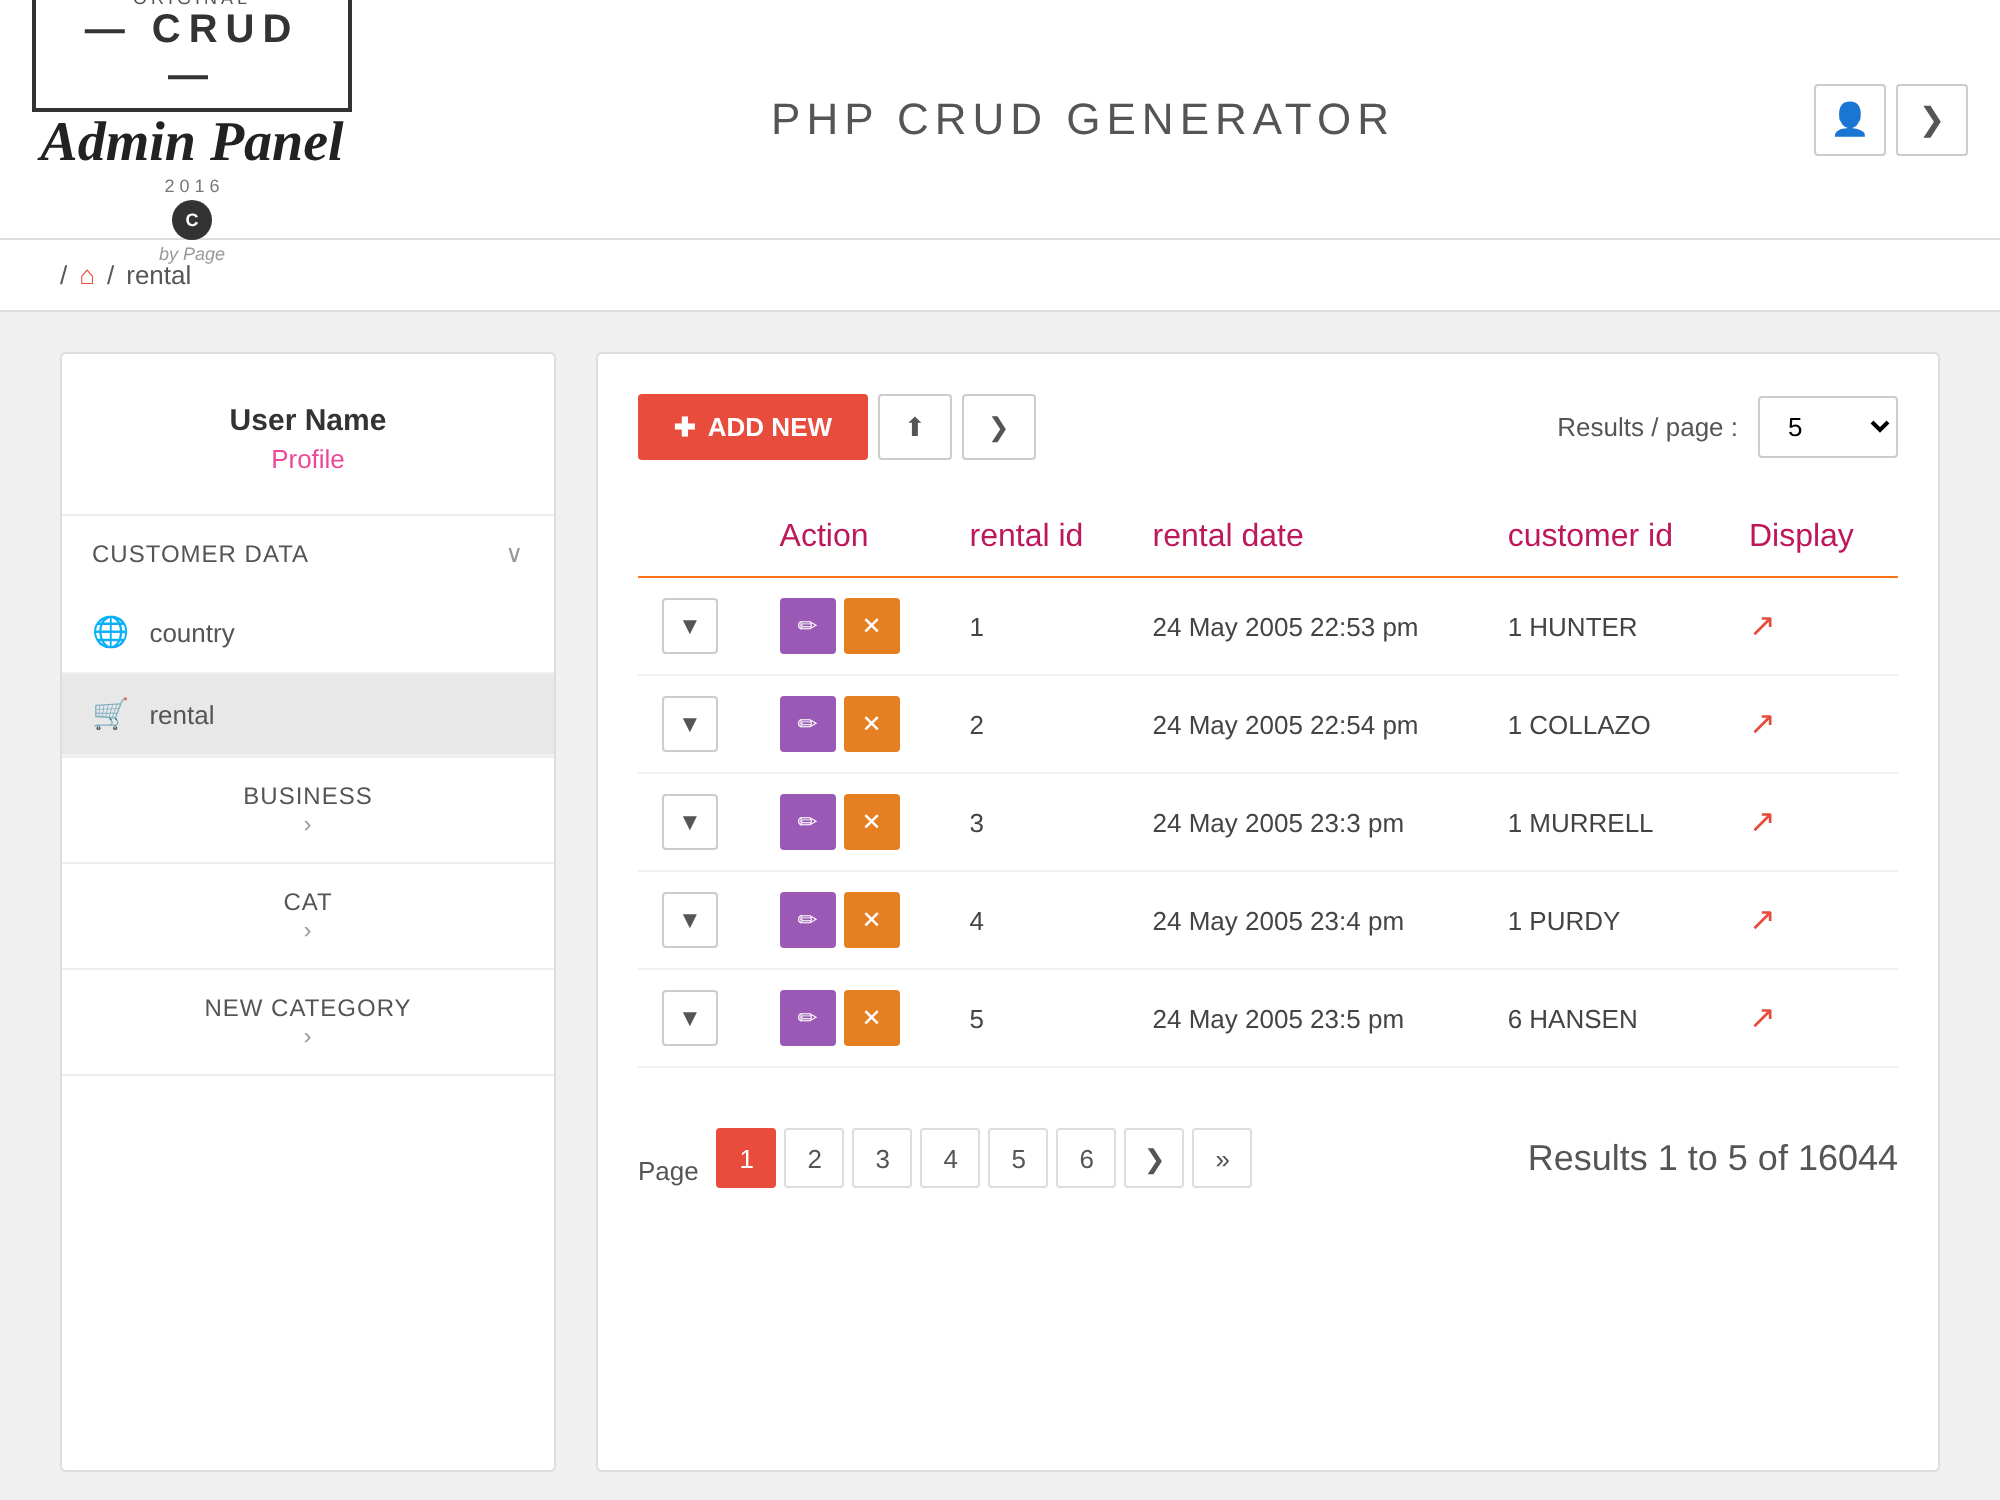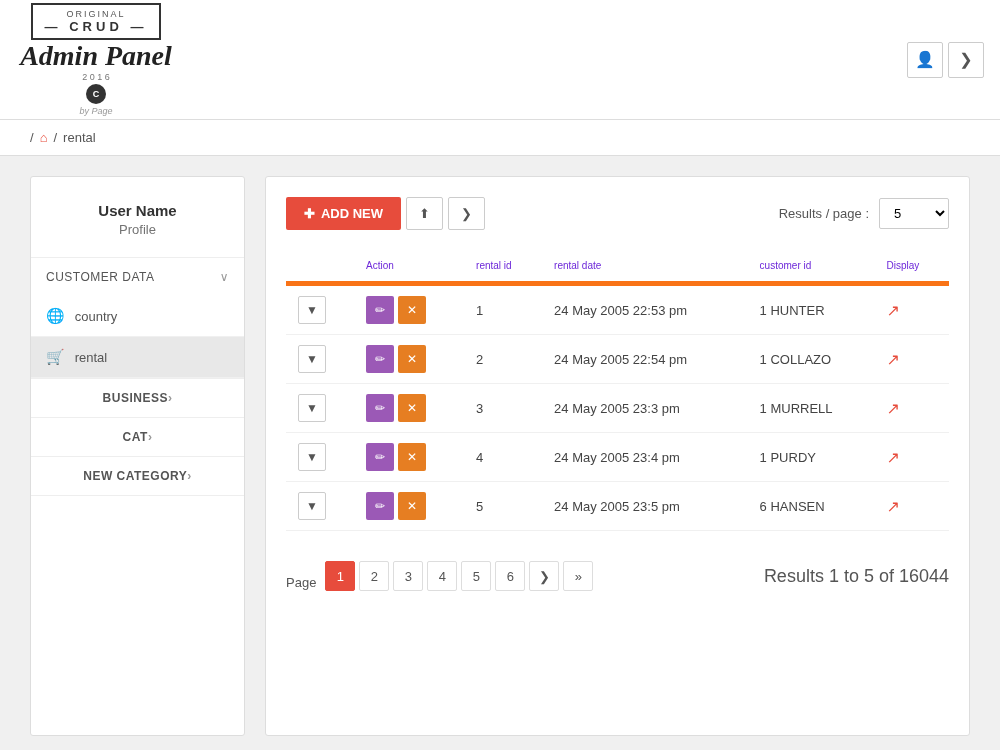--- a/index.html
+++ b/index.html
@@ -21,21 +21,21 @@
       align-items: center;
       width: 160px;
     }
     .logo-box {
       border: 2px solid #333;
       padding: 4px 12px;
       text-align: center;
       position: relative;
     }
     .logo-original { font-size: 9px; letter-spacing: 2px; color: #555; }
-    .logo-crud { font-size: 13px; font-weight: bold; letter-spacing: 4px; color: #333; }
+    .logo-crud { font-size: 20px; font-weight: bold; letter-spacing: 4px; color: #333; }
     .logo-admin { font-family: 'Georgia', serif; font-size: 28px; font-weight: bold; font-style: italic; color: #222; }
     .logo-year { font-size: 9px; color: #777; }
     .logo-badge {
       width: 20px; height: 20px; background: #333; border-radius: 50%;
       display: flex; align-items: center; justify-content: center;
       color: white; font-size: 9px; font-weight: bold; margin: 2px auto;
     }
     .logo-by { font-size: 9px; color: #999; font-style: italic; }
     .header-title { font-size: 22px; letter-spacing: 3px; color: #555; font-weight: normal; }
     .header-actions { display: flex; gap: 5px; }
@@ -61,33 +61,33 @@
     
     .main-content {
       display: flex;
       padding: 20px 30px;
       gap: 20px;
       min-height: 600px;
     }
 
     
     .sidebar {
-      width: 215px;
+      width: 248px;
       flex-shrink: 0;
       background: #fff;
       border: 1px solid #ddd;
       border-radius: 3px;
     }
     .sidebar-user {
       padding: 25px 15px 20px;
       text-align: center;
       border-bottom: 1px solid #eee;
     }
     .sidebar-username { font-size: 15px; font-weight: bold; color: #333; }
-    .sidebar-profile { font-size: 13px; color: #737373; margin-top: 3px; }
+    .sidebar-profile { font-size: 13px; color: #ec4899; margin-top: 3px; }
     .sidebar-section {
       border-bottom: 1px solid #eee;
     }
     .sidebar-menu-item {
       display: flex;
       align-items: center;
       justify-content: space-between;
       padding: 12px 15px;
       cursor: pointer;
       color: #555;
@@ -103,28 +103,29 @@
       cursor: pointer;
       color: #555;
       font-size: 13px;
       border-bottom: 1px solid #f0f0f0;
     }
     .sidebar-nav-item.active { background: #e8e8e8; }
     .sidebar-nav-icon { font-size: 15px; color: #777; }
     .sidebar-cat-item {
       display: flex;
       align-items: center;
-      justify-content: center;
+      justify-content: flex-end;
       padding: 12px 15px;
       cursor: pointer;
       color: #555;
       font-size: 12px;
-      font-weight: bold;
+      font-weight: normal;
       letter-spacing: 0.5px;
       border-bottom: 1px solid #eee;
+      flex-direction: column;
     }
     .chevron { font-size: 12px; color: #999; }
 
     
     .content-area {
       flex: 1;
       background: #fff;
       border: 1px solid #ddd;
       border-radius: 3px;
       padding: 20px;
@@ -178,24 +179,24 @@
 
     
     .data-table {
       width: 100%;
       border-collapse: collapse;
       margin-bottom: 20px;
     }
     .data-table th {
       text-align: left;
       padding: 10px 12px;
-      font-size: 10px;
-      color: #6d28d9;
+      font-size: 16px;
+      color: #be185d;
       font-weight: normal;
-      border-bottom: 5px solid #f97316;
+      border-bottom: 1px solid #f97316;
     }
     .data-table td {
       padding: 10px 12px;
       border-bottom: 1px solid #f0f0f0;
       font-size: 13px;
       color: #444;
       vertical-align: middle;
     }
 
     .action-group { display: flex; align-items: center; gap: 4px; }
@@ -245,20 +246,21 @@
   <div class="logo-area">
     <div class="logo-box">
       <div class="logo-original">ORIGINAL</div>
       <div class="logo-crud">— CRUD —</div>
     </div>
     <div class="logo-admin">Admin Panel</div>
     <div class="logo-year">2 0 1 6</div>
     <div class="logo-badge">C</div>
     <div class="logo-by">by Page</div>
   </div>
+  <div class="header-title">PHP CRUD GENERATOR</div>
   <div class="header-actions">
     <button class="header-btn">👤</button>
     <button class="header-btn">❯</button>
   </div>
 </div>
 
 <div class="breadcrumb">
   <span>/</span>
   <a href="#">
     <span>⌂</span>

